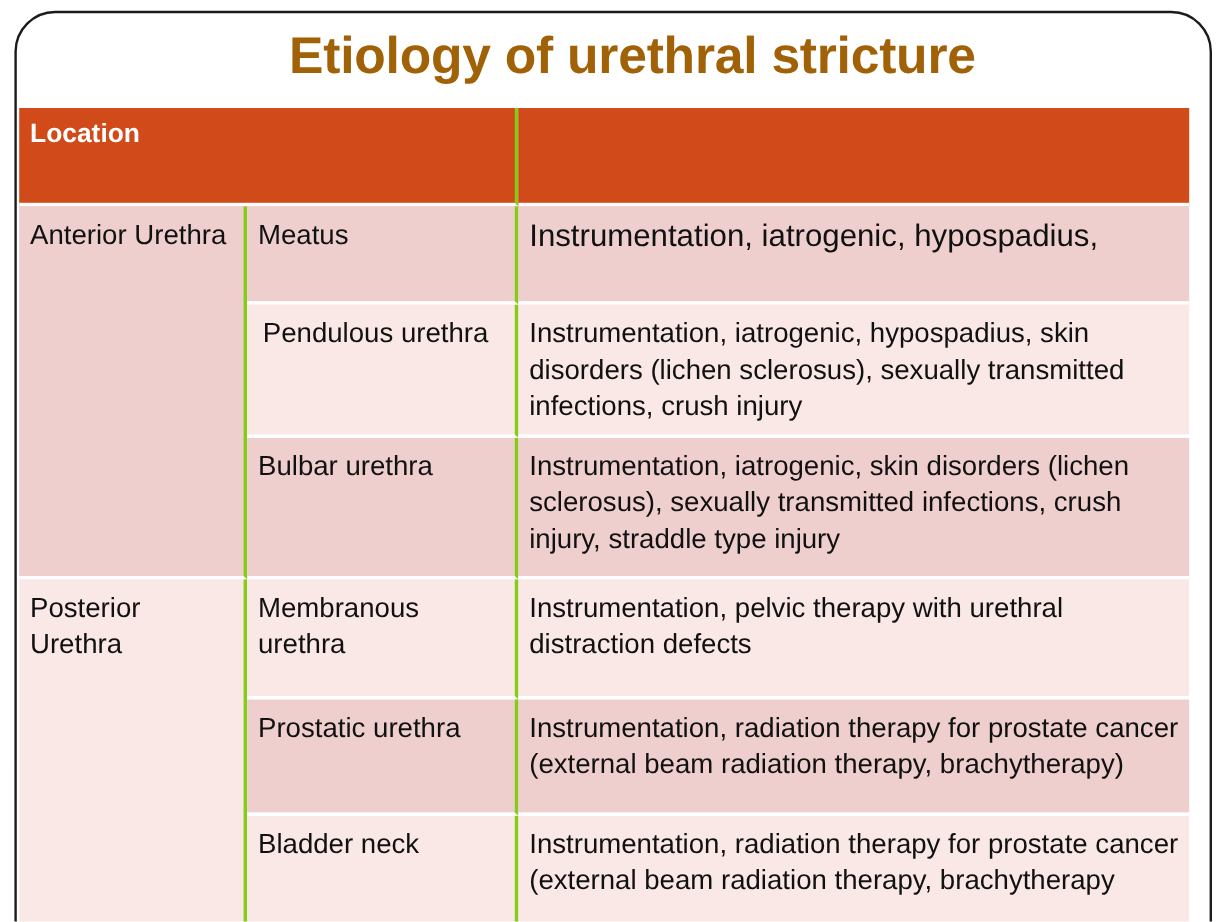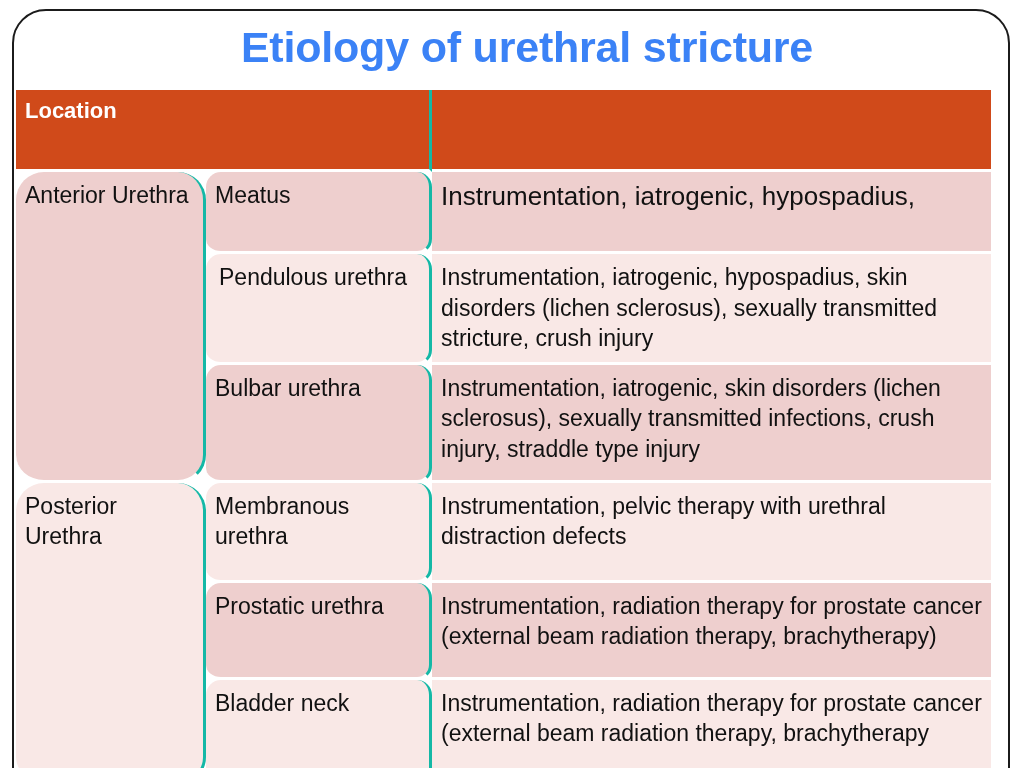--- a/index.html
+++ b/index.html
@@ -34,62 +34,62 @@
   #slide-title {
     position: absolute;
     left: 0px;
     top: 26px;
     width: 1024px;
     text-align: center;
     padding-left: 30px;
     box-sizing: border-box;
     font-size: 43px;
     font-weight: bold;
-    color: #3b82f6;
+    color: #a16207;
     letter-spacing: -0.2px;
     line-height: 1.0;
     white-space: nowrap;
   }
 
   
   #etiology-table {
     position: absolute;
     left: 16px;
     top: 90px;
     width: 975px;
     border-collapse: separate;
     border-spacing: 0;
     table-layout: fixed;
   }
 
   #etiology-table td {
     vertical-align: top;
-    border-right: 3px solid #14b8a6;
+    border-right: 3px solid #84cc16;
     border-bottom: 3px solid #ffffff;
     padding: 8px 8px 8px 9px;
     box-sizing: border-box;
   }
   #etiology-table td.last-col { border-right: none; }
 
   
   tr.header-row td {
     background: #d04a1a;
     height: 82px;
     color: #ffffff;
     font-size: 22px;
     font-weight: bold;
     padding-top: 9px;
     padding-left: 9px;
     border-bottom: 3px solid #ffffff;
   }
   tr.header-row td.header-blank { border-right: none; }
 
   
-  td.loc-cell   { font-size: 23px; color: #111111; line-height: 1.32; border-radius: 28px; }
-  td.part-cell  { font-size: 23px; color: #111111; line-height: 1.32; border-radius: 15px; }
+  td.loc-cell   { font-size: 23px; color: #111111; line-height: 1.32; }
+  td.part-cell  { font-size: 23px; color: #111111; line-height: 1.32; }
   td.cause-cell { font-size: 23px; color: #111111; line-height: 1.33; }
   td.cause-cell.big { font-size: 26px; line-height: 1.3; margin-top: 27px; }
 
   .bg-dark  { background: #eecfce; }
   .bg-light { background: #f9e8e6; }
 
   
   col.c1 { width: 190px; }
   col.c2 { width: 226px; }
   col.c3 { width: 559px; }
@@ -114,21 +114,21 @@
     </tr>
 
     <tr>
       <td class="loc-cell bg-dark" rowspan="3" style="height:82px;">Anterior Urethra</td>
       <td class="part-cell bg-dark" style="height:82px;">Meatus</td>
       <td class="cause-cell big bg-dark last-col">Instrumentation, iatrogenic, hypospadius,</td>
     </tr>
 
     <tr>
       <td class="part-cell bg-light" style="height:104px;padding-left:13px;">Pendulous urethra</td>
-      <td class="cause-cell bg-light last-col">Instrumentation, iatrogenic, hypospadius, skin disorders (lichen sclerosus), sexually transmitted stricture, crush injury</td>
+      <td class="cause-cell bg-light last-col">Instrumentation, iatrogenic, hypospadius, skin disorders (lichen sclerosus), sexually transmitted infections, crush injury</td>
     </tr>
 
     <tr>
       <td class="part-cell bg-dark" style="height:118px;margin-left:16px;">Bulbar urethra</td>
       <td class="cause-cell bg-dark last-col">Instrumentation, iatrogenic, skin disorders (lichen sclerosus), sexually transmitted infections, crush injury, straddle type injury</td>
     </tr>
 
     <tr>
       <td class="loc-cell bg-light" rowspan="3" style="height:84px;">Posterior Urethra</td>
       <td class="part-cell bg-light" style="height:100px;">Membranous urethra</td>

